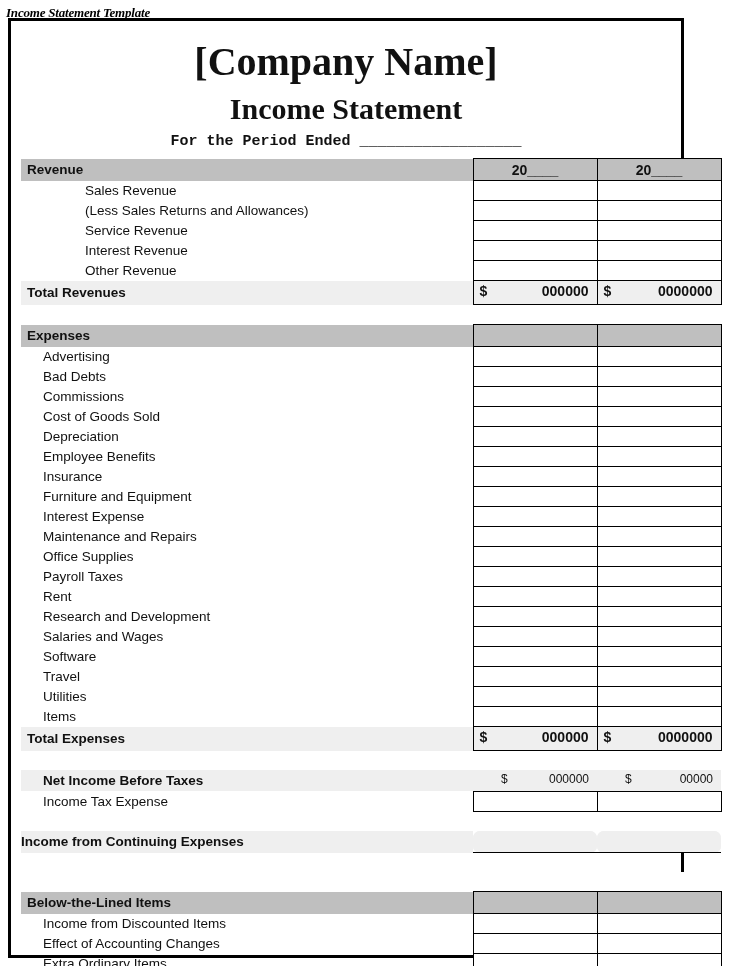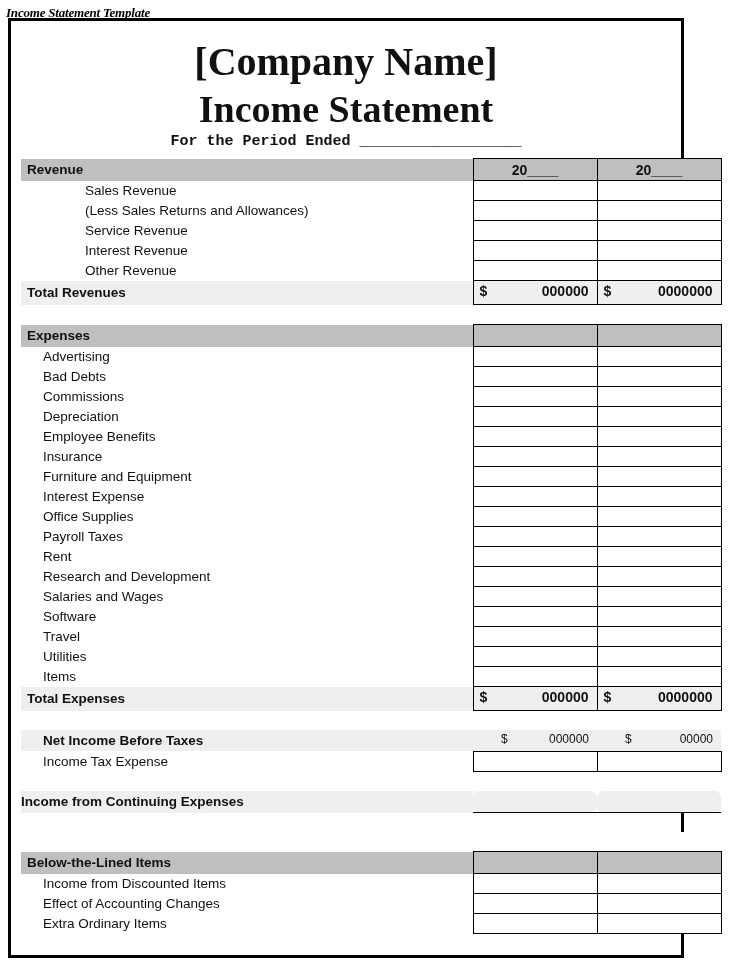--- a/index.html
+++ b/index.html
@@ -49,21 +49,21 @@
   .company-name {
     font-family: "Liberation Serif", serif;
     font-weight: bold;
     font-size: 40px;
     line-height: 46px;
     letter-spacing: 0px;
   }
   .stmt-title {
     font-family: "Liberation Serif", serif;
     font-weight: bold;
-    font-size: 38px;
+    font-size: 30px;
     line-height: 40px;
     margin-top: 4px;
   }
   .period-line {
     font-family: Liberation Mono, monospace;
     font-weight: bold;
     font-size: 15px;
     margin-top: 4px;
     margin-bottom: 8px;
   }
@@ -266,20 +266,25 @@
           <td class="lbl indent-sm">Bad Debts</td>
           <td class="box"></td>
           <td class="box"></td>
         </tr>
         <tr>
           <td class="lbl indent-sm">Commissions</td>
           <td class="box"></td>
           <td class="box"></td>
         </tr>
         <tr>
+          <td class="lbl indent-sm">Cost of Goods Sold</td>
+          <td class="box"></td>
+          <td class="box"></td>
+        </tr>
+        <tr>
           <td class="lbl indent-sm">Depreciation</td>
           <td class="box"></td>
           <td class="box"></td>
         </tr>
         <tr>
           <td class="lbl indent-sm">Employee Benefits</td>
           <td class="box"></td>
           <td class="box"></td>
         </tr>
         <tr>
@@ -287,20 +292,25 @@
           <td class="box"></td>
           <td class="box"></td>
         </tr>
         <tr>
           <td class="lbl indent-sm">Furniture and Equipment</td>
           <td class="box"></td>
           <td class="box"></td>
         </tr>
         <tr>
           <td class="lbl indent-sm">Interest Expense</td>
+          <td class="box"></td>
+          <td class="box"></td>
+        </tr>
+        <tr>
+          <td class="lbl indent-sm">Maintenance and Repairs</td>
           <td class="box"></td>
           <td class="box"></td>
         </tr>
         <tr>
           <td class="lbl indent-sm">Office Supplies</td>
           <td class="box"></td>
           <td class="box"></td>
         </tr>
         <tr>
           <td class="lbl indent-sm">Payroll Taxes</td>

